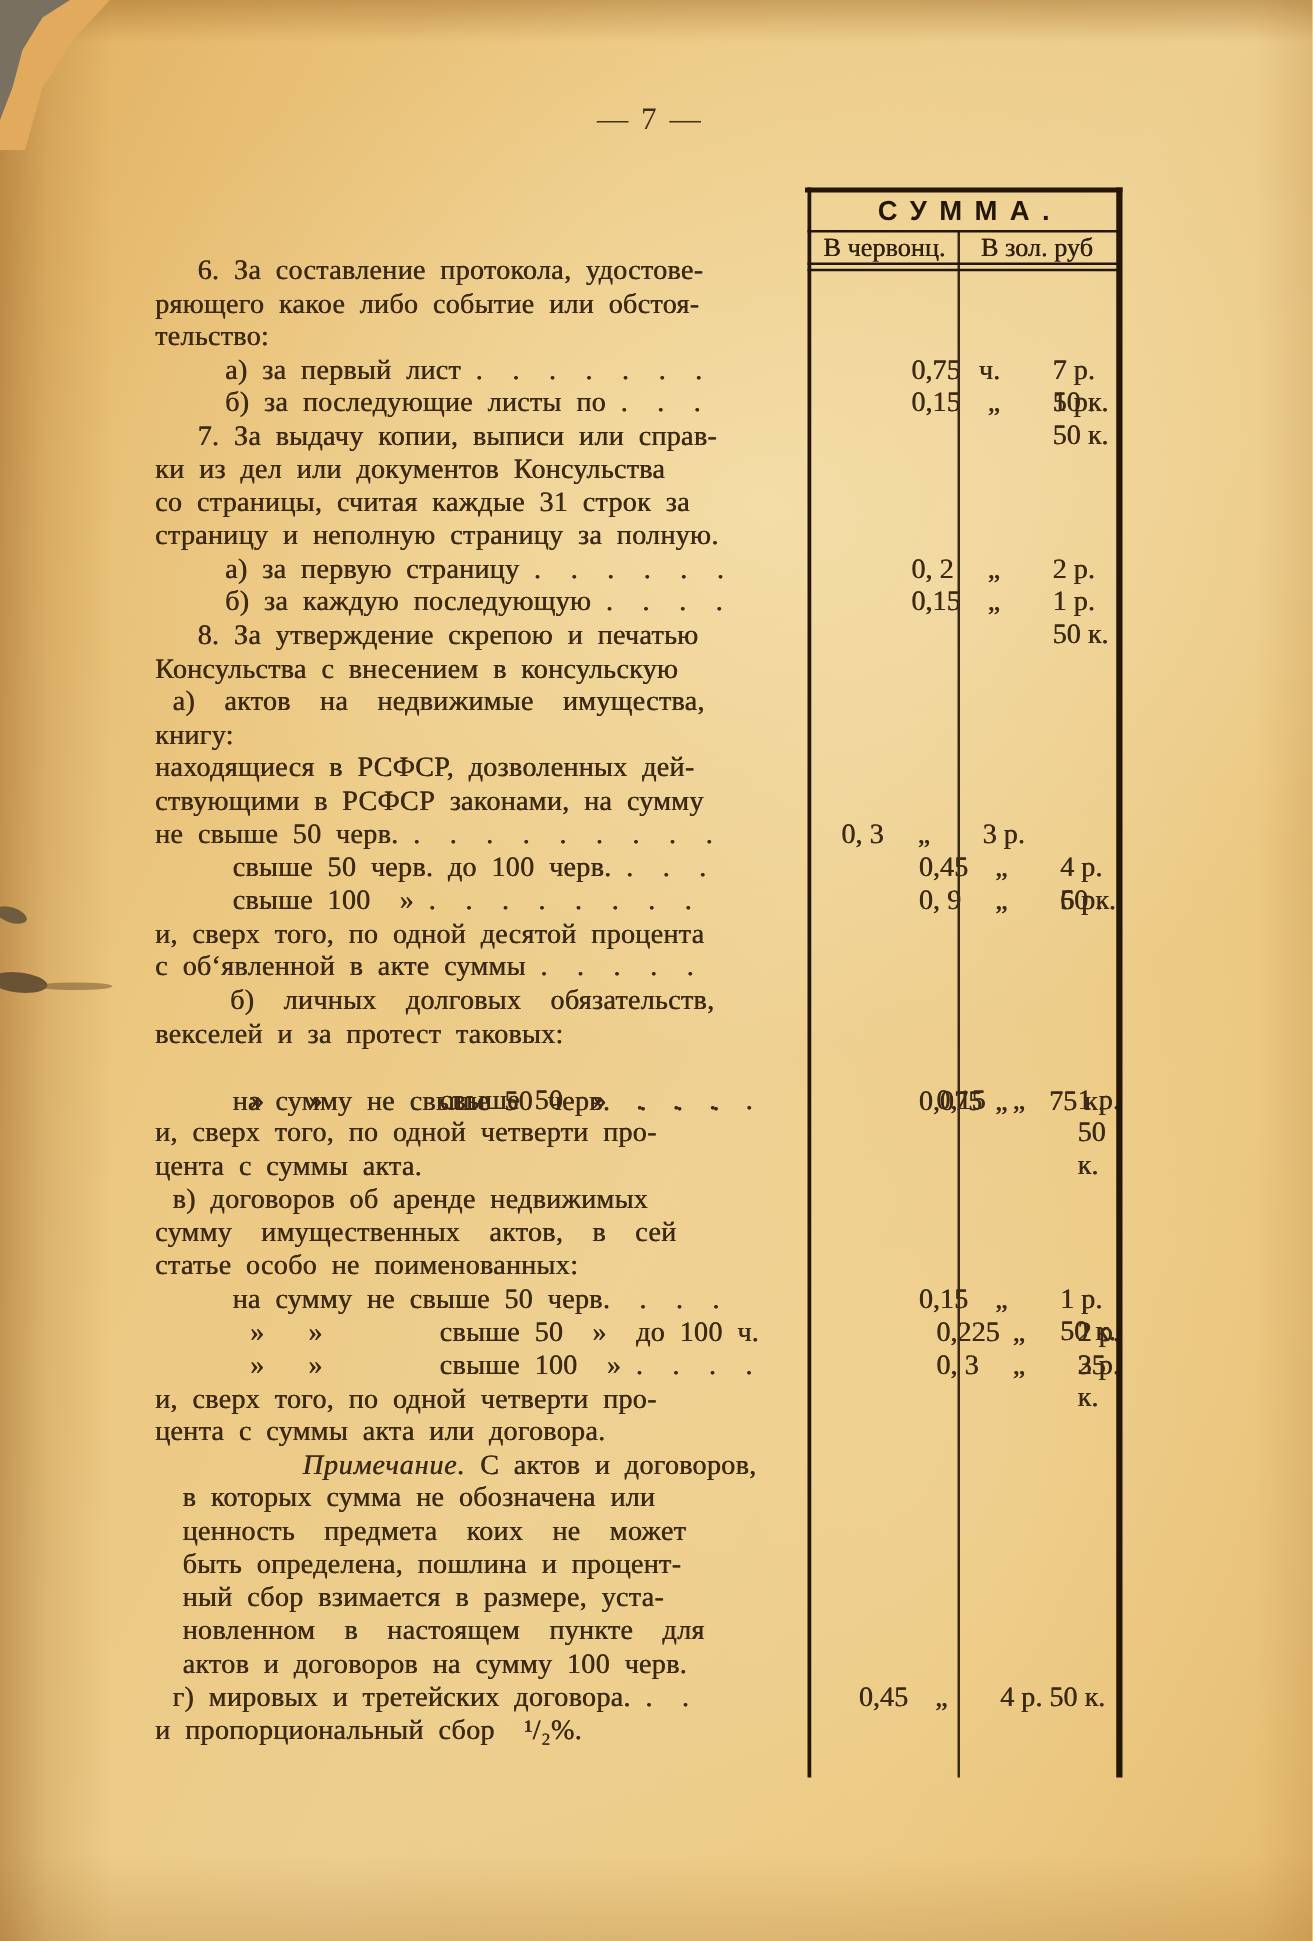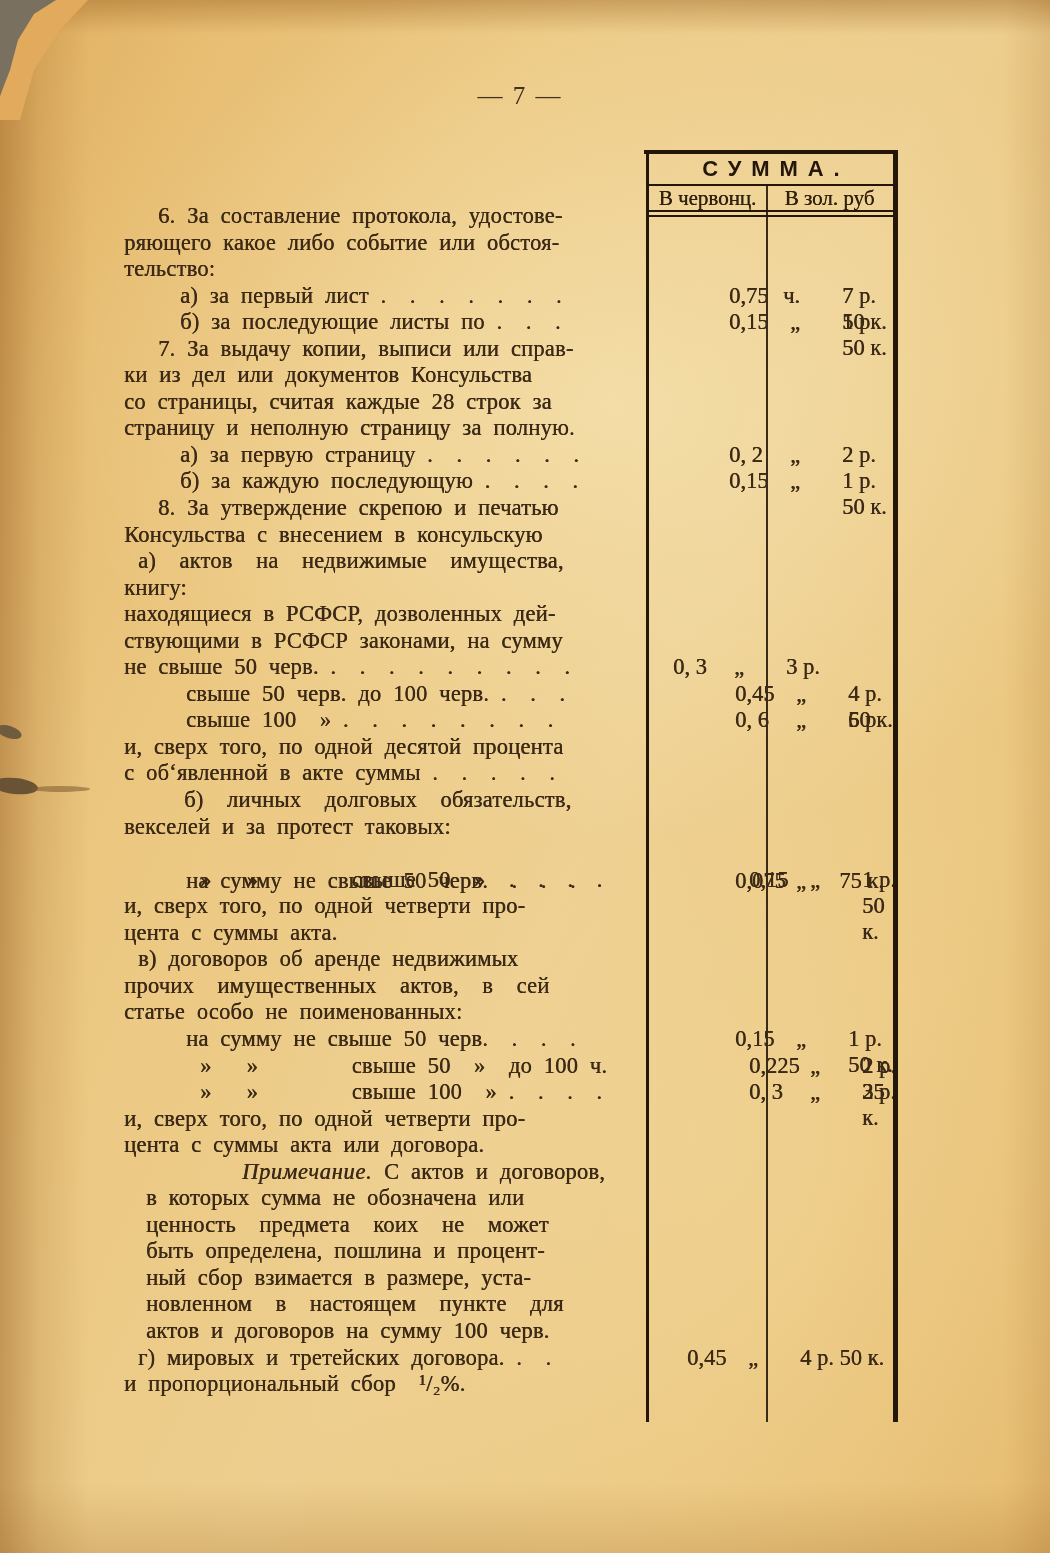--- a/index.html
+++ b/index.html
@@ -152,21 +152,21 @@
       <div class="c1">
         <span class="num"></span>
         <span class="unit"></span>
       </div>
       <div class="c2">
         <span class="gold"></span>
       </div>
     </div>
 
     <div class="row">
-      <div class="txt ind-cont"><span class="txt-text">со страницы, считая каждые 28 строк за</span></div>
+      <div class="txt ind-cont"><span class="txt-text">со страницы, считая каждые 31 строк за</span></div>
       <div class="c1">
         <span class="num"></span>
         <span class="unit"></span>
       </div>
       <div class="c2">
         <span class="gold"></span>
       </div>
     </div>
 
     <div class="row">
@@ -286,21 +286,21 @@
         <span class="unit">„</span>
       </div>
       <div class="c2">
         <span class="gold">4 р. 50 к.</span>
       </div>
     </div>
 
     <div class="row">
       <div class="txt ind-deep"><span class="txt-text">свыше 100  » .  .  .  .  .  .  .  .</span></div>
       <div class="c1">
-        <span class="num">0, 6</span>
+        <span class="num">0, 9</span>
         <span class="unit">„</span>
       </div>
       <div class="c2">
         <span class="gold">6 р.</span>
       </div>
     </div>
 
     <div class="row">
       <div class="txt ind-cont"><span class="txt-text">и, сверх того, по одной десятой процента</span></div>
       <div class="c1">
@@ -395,21 +395,21 @@
         <span class="num"></span>
         <span class="unit"></span>
       </div>
       <div class="c2">
         <span class="gold"></span>
       </div>
     </div>
 
 
     <div class="row">
-      <div class="txt ind-cont"><span class="txt-text">прочих  имущественных  актов,  в  сей</span></div>
+      <div class="txt ind-cont"><span class="txt-text">сумму  имущественных  актов,  в  сей</span></div>
       <div class="c1">
         <span class="num"></span>
         <span class="unit"></span>
       </div>
       <div class="c2">
         <span class="gold"></span>
       </div>
     </div>
 
     <div class="row">

